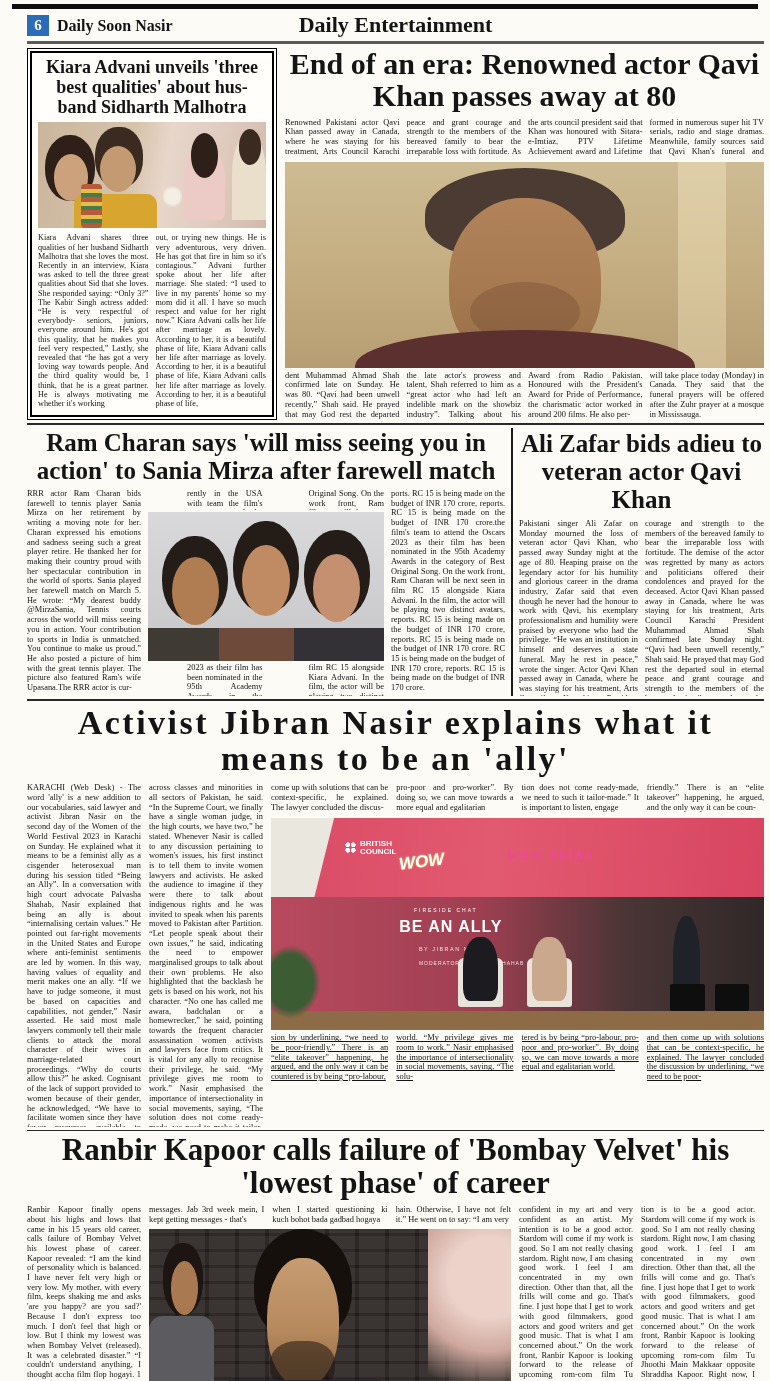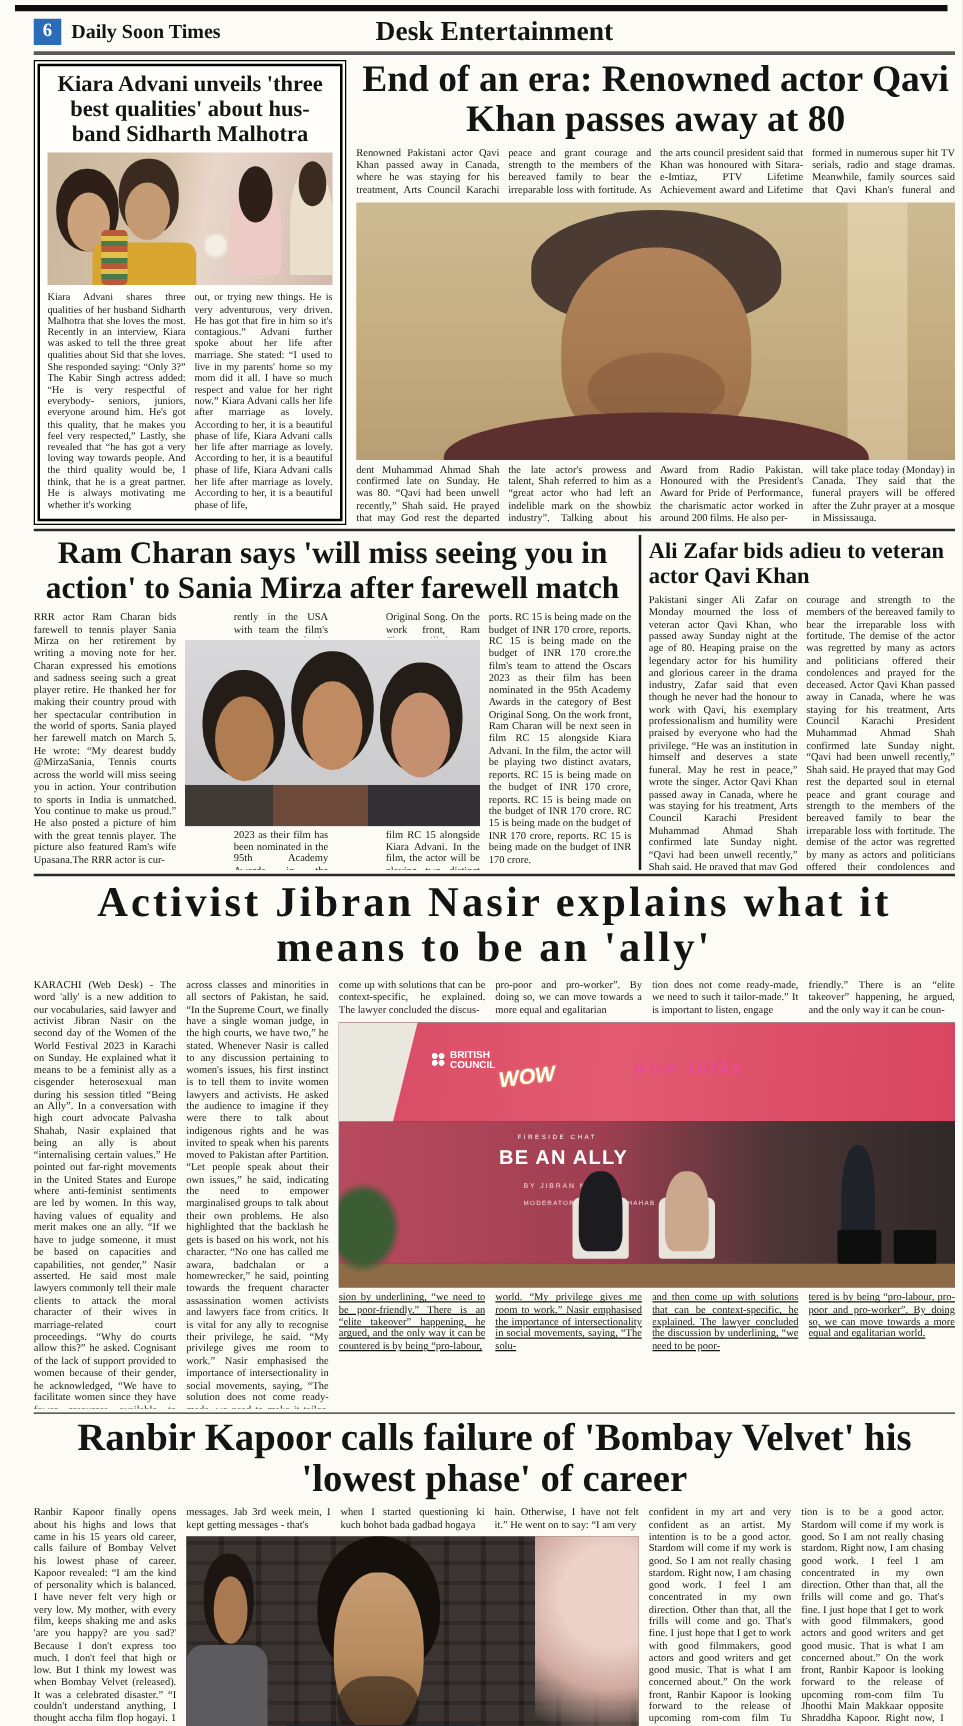--- a/index.html
+++ b/index.html
@@ -44,21 +44,21 @@
   .ram-hl { font-weight:bold; font-size:25px; line-height:1.1; text-align:center; margin:1px 0 5px; }
   .ram-body { display:flex; gap:7px; flex:1; overflow:hidden; }
   .ram-mid { width:236px; flex:none; display:flex; flex-direction:column; }
   .ram-top,.ram-bot { display:flex; gap:7px; overflow:hidden; }
   .ram-top { height:21px; } .ram-bot { height:33px; }
   .ram-top .bodycol,.ram-bot .bodycol { flex:1;margin-left:39px; }
   .ram-photo { flex:1; margin:2px 0; position:relative; overflow:hidden;
     background:linear-gradient(180deg,#d9d9db 0%,#c7c7ca 100%); }
   .vrule { width:2px; background:#1a1a1a; margin:0 6px; }
   .zafar { flex:1; min-width:0; display:flex; flex-direction:column; }
-  .zafar-hl { font-weight:bold; font-size:18px; line-height:1.12; margin:2px 0 5px; }
+  .zafar-hl { font-weight:bold; font-size:25px; line-height:1.12; text-align:center; margin:2px 0 5px; }
   .zafar-body { display:flex; gap:7px; flex:1; overflow:hidden; }
   .zafar-body .bodycol { flex:1; }
 
   
   .jibran-hl { font-weight:bold; font-size:34px; line-height:1.05; letter-spacing:2.5px; text-align:center; margin:4px 0 7px; }
   .jibran-body { display:flex; gap:8px; height:344px; overflow:hidden; }
   .jibran-right { flex:1; display:flex; flex-direction:column; min-width:0; }
   .jr-top,.jr-bottom { display:flex; gap:8px; overflow:hidden; }
   .jr-top { height:32px;font-family:Liberation Serif, serif; } .jr-bottom { flex:1;text-decoration:underline; }
   .jr-top .bodycol,.jr-bottom .bodycol { flex:1; }
@@ -140,22 +140,22 @@
   .rb-blur { right:-5%; top:-4%; width:28%; height:110%; background:radial-gradient(circle at 60% 28%, #ecd2c9 0 26%, #cfa89e 48%, rgba(60,45,40,0) 74%); }
 </style>
 </head>
 <body>
 
 <div class="page">
   <div class="topbar"></div>
 
   <header class="masthead">
     <div class="pagenum">6</div>
-    <div class="paper">Daily Soon Times</div>
-    <div class="section-title">Desk Entertainment</div>
+    <div class="paper">Daily Soon Nasir</div>
+    <div class="section-title">Daily Entertainment</div>
   </header>
 
   <main class="content">
 
     <div class="row1">
       <article class="kiara">
         <div class="kiara-inner">
           <h2 class="kiara-hl">Kiara Advani unveils 'three best qualities' about hus-band Sidharth Malhotra</h2>
           <div class="kiara-photo">
             <div class="sh kp-b1"></div>
@@ -276,22 +276,22 @@
             <div class="sh jp-chair jp-c2"></div>
             <div class="sh jp-p jp-p1"></div>
             <div class="sh jp-p jp-p2"></div>
             <div class="sh jp-stand"></div>
             <div class="sh jp-spk jp-s1"></div>
             <div class="sh jp-spk jp-s2"></div>
           </div>
           <div class="jr-bottom">
             <p class="bodycol">sion by underlining, “we need to be poor-friendly.” There is an “elite takeover” happening, he argued, and the only way it can be countered is by being “pro-labour,</p>
             <p class="bodycol">world. “My privilege gives me room to work.” Nasir emphasised the importance of intersectionality in social movements, saying, “The solu-</p>
+            <p class="bodycol">tered is by being “pro-labour, pro-poor and pro-worker”. By doing so, we can move towards a more equal and egalitarian world.</p>
             <p class="bodycol">and then come up with solutions that can be context-specific, he explained. The lawyer concluded the discussion by underlining, “we need to be poor-</p>
-            <p class="bodycol">tered is by being “pro-labour, pro-poor and pro-worker”. By doing so, we can move towards a more equal and egalitarian world.</p>
           </div>
         </div>
       </div>
     </article>
 
     <hr class="rule thin">
 
     <article class="ranbir">
       <h1 class="ranbir-hl">Ranbir Kapoor calls failure of 'Bombay Velvet' his 'lowest phase' of career</h1>
       <div class="ranbir-body">

